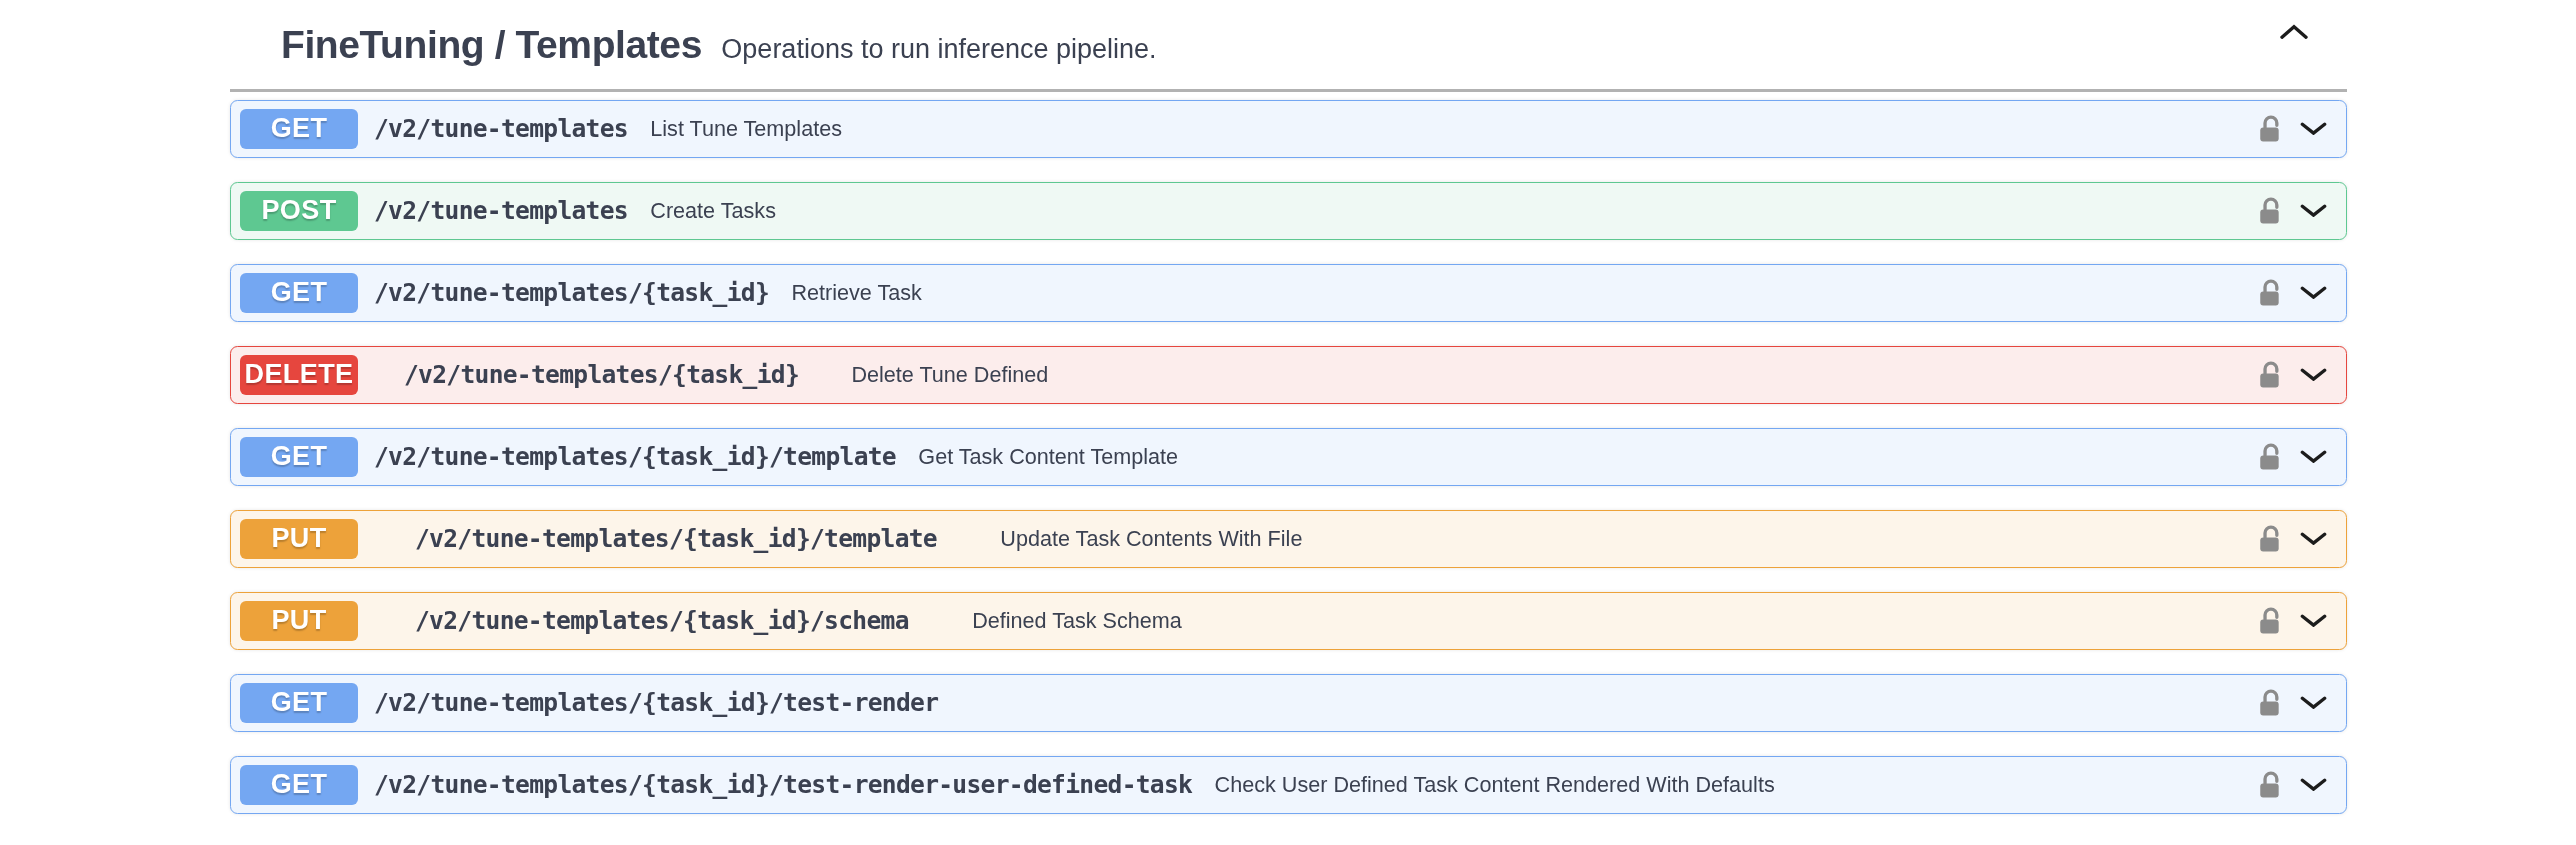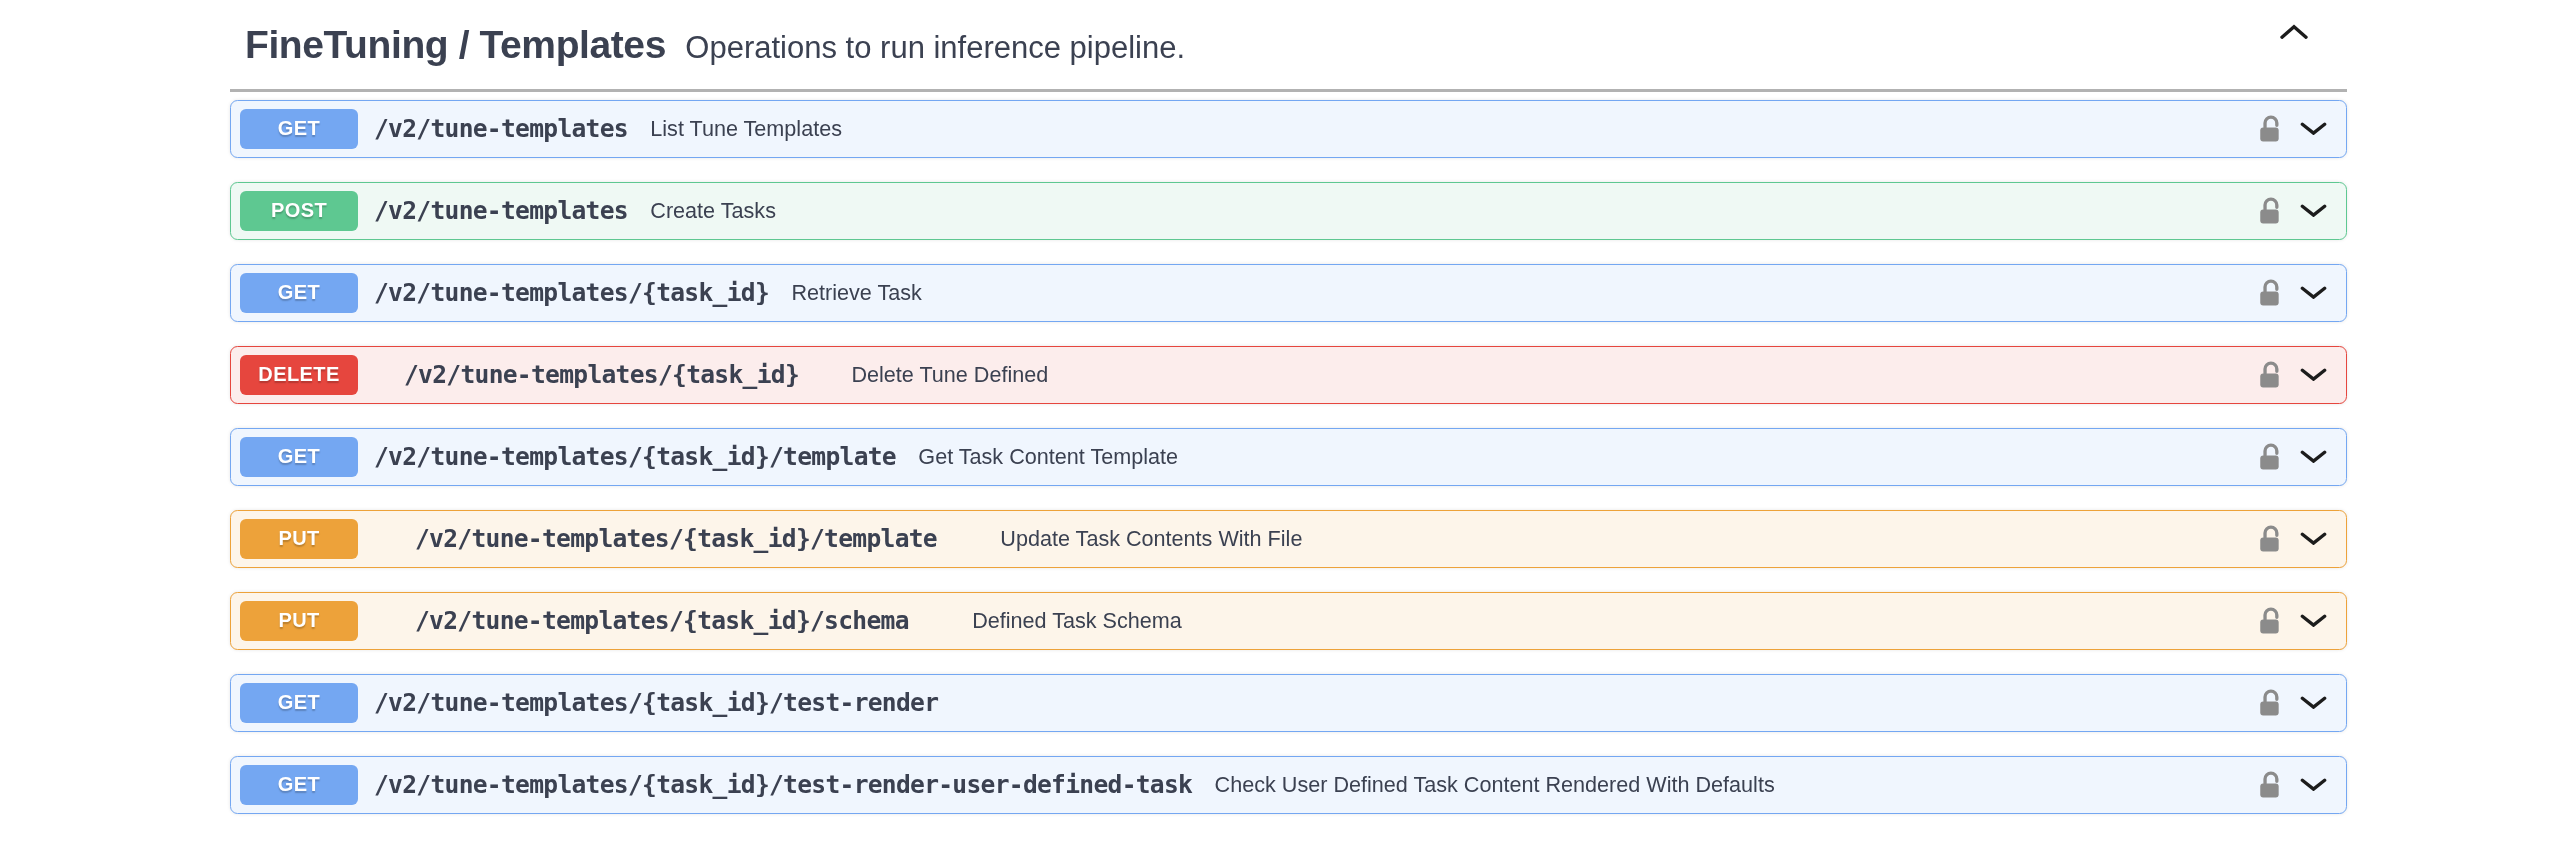--- a/index.html
+++ b/index.html
@@ -16,31 +16,31 @@
   }
   
   .section-header {
     position: relative;
     height: 92px;
     border-bottom: 3px solid #b2b2b2;
     display: flex;
     align-items: center;
     padding-left: 15px;
   }
-  .header-text { display: flex; align-items: baseline; }
+  .header-text { display: flex; align-items: baseline; margin-left: 36px; }
   .section-title {
     font-size: 39px;
     font-weight: 700;
     color: #3b4151;
     cursor: pointer;
     letter-spacing: -0.4px;
   }
   .section-desc {
     margin-left: 19.4px;
-    font-size: 31px;
+    font-size: 27px;
     font-weight: 400;
     color: #3b4151;
   }
   .collapse-btn {
     position: absolute;
     right: 34px; top: 18px;
     background: transparent;
     border: none;
     cursor: pointer;
     padding: 4.5px;
@@ -60,21 +60,21 @@
     cursor: pointer;
   }
   .method {
     flex: 0 0 118px;
     height: 40px;
     border-radius: 6px;
     display: flex;
     align-items: center;
     justify-content: center;
     color: #ffffff;
-    font-size: 20px;
+    font-size: 27px;
     font-weight: 700;
     text-shadow: 0 1.5px 1.5px rgba(0,0,0,0.22);
     letter-spacing: 0.4px;
   }
   .path {
     margin-left: 16px;
     font-family: "DejaVu Sans Mono", monospace;
     font-weight: 700;
     font-size: 24.6px;
     color: #3b4151;

